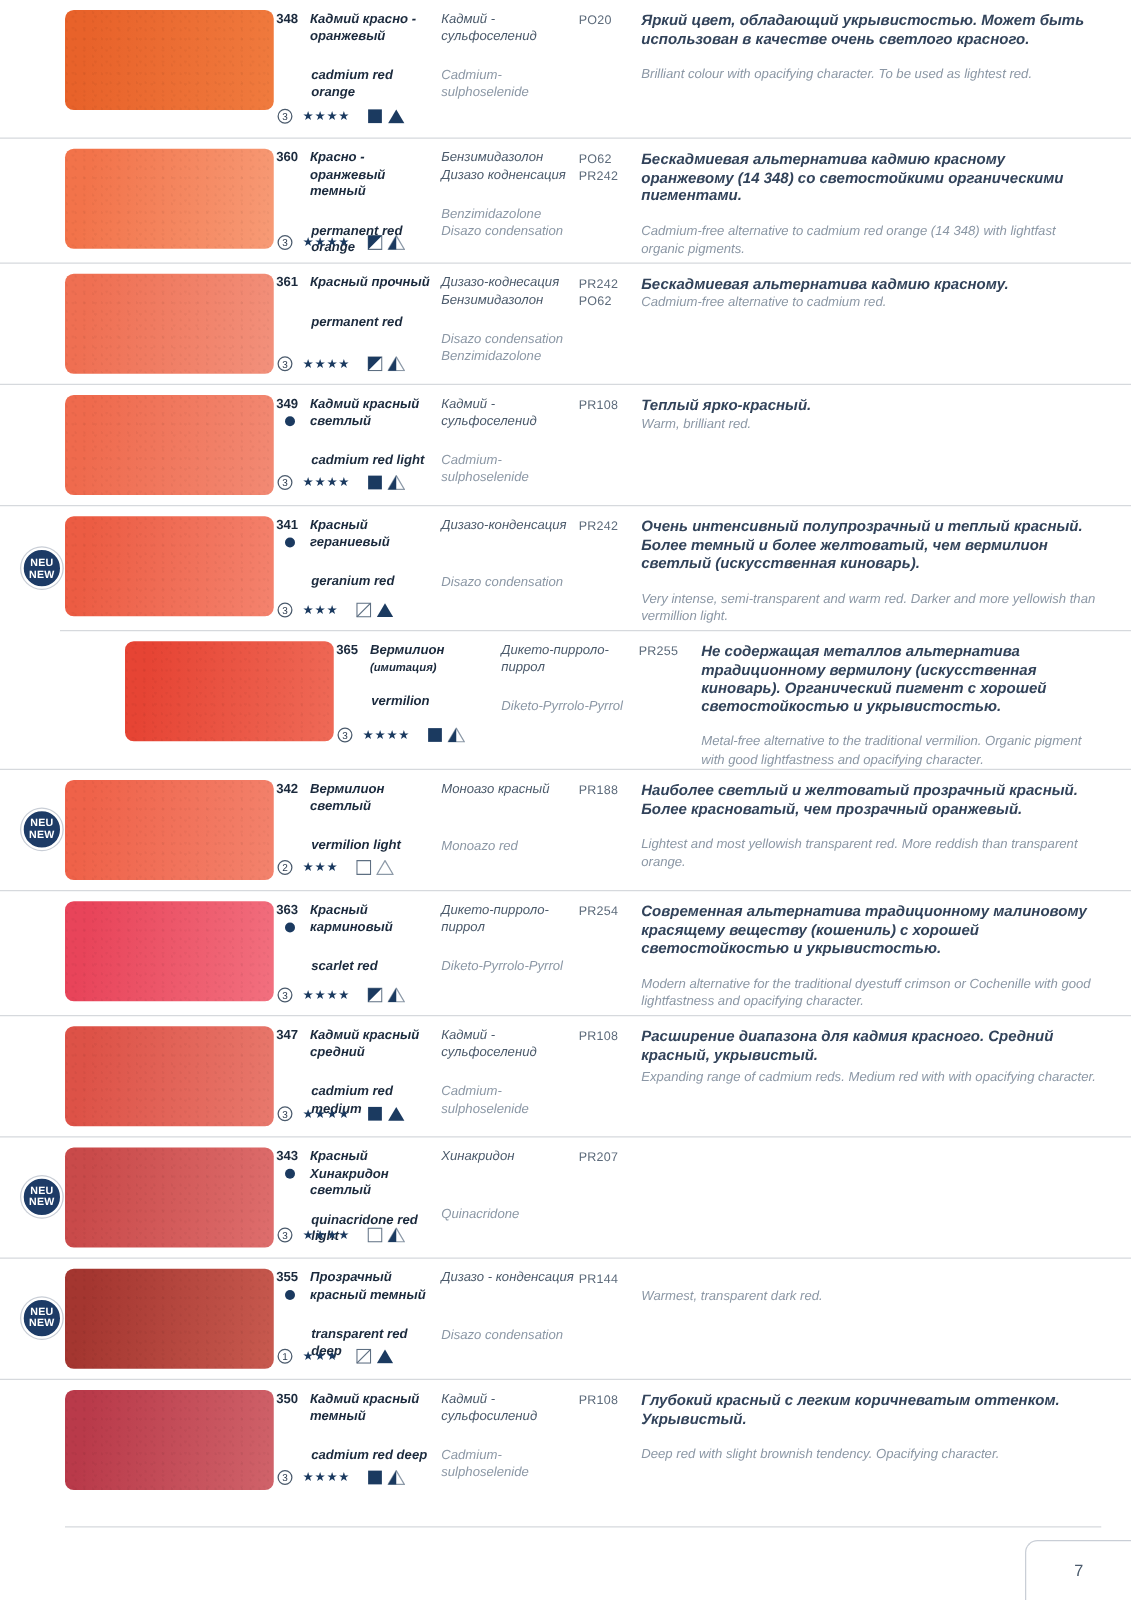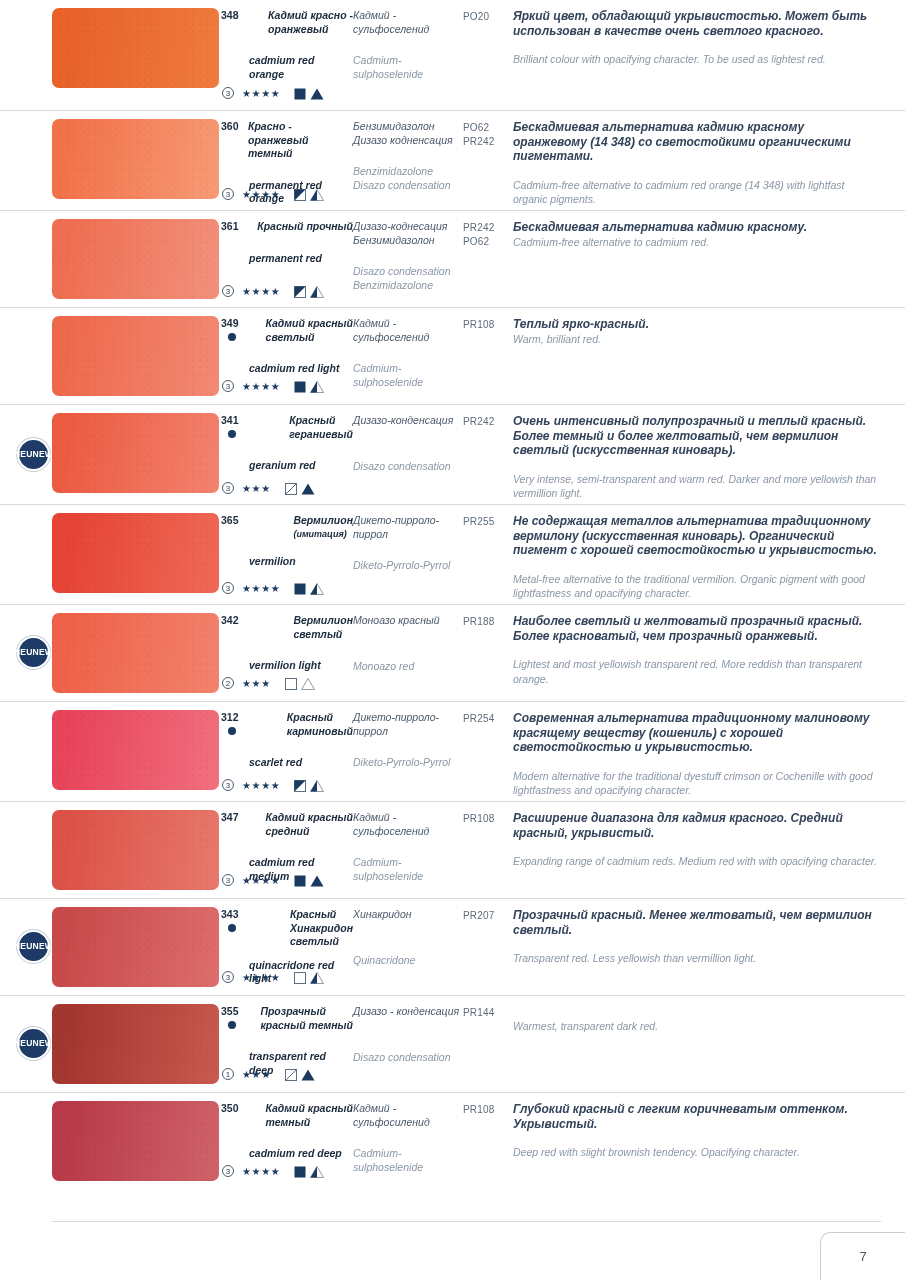--- a/index.html
+++ b/index.html
@@ -40,21 +40,21 @@
     border-radius: 50%;
     background: #1d3b66;
     border: 2px solid #ffffff;
     box-shadow: 0 0 0 1px #c9ced6;
     color: #fff;
     font-size: 8.5px;
     font-weight: bold;
     line-height: 9px;
     letter-spacing: .2px;
     display: flex;
-    flex-direction: row;
+    flex-direction: column;
     align-items: center;
     justify-content: center;
     text-align: center;
   }
 
   
   .swatch-col {
     flex: 0 0 168px;
     padding-top: 8px;
     padding-bottom: 8px;
@@ -77,21 +77,21 @@
     background-size: 7px 7px, 9px 9px;
     opacity: .8;
   }
 
   
   .name-col {
     flex: 0 0 133px;
     padding-top: 9px;
     position: relative;
   }
-  .nm-line { display: flex; justify-content: space-between; }
+  .nm-line { display: flex; }
   .nm-num {
     width: 28px;
     flex: 0 0 28px;
     font-size: 10.5px;
     font-weight: bold;
     color: #1b2a3d;
     text-align: left;
     padding-left: 1px;
   }
   .nm-ru {
@@ -472,21 +472,21 @@
           </div>
         </div>
         <div class="idx-col">
           <div class="idx">PR242</div>
         </div>
         <div class="desc-col">
           <div class="desc-ru">Очень интенсивный полупрозрачный и теплый красный. Более темный и более желтоватый, чем вермилион светлый (искусственная киноварь).</div>
           <div class="desc-en" style="margin-top:14px">Very intense, semi-transparent and warm red. Darker and more yellowish than vermillion light.</div>
         </div>
       </div>
-      <div class="row" style="min-height: 100px;">
+      <div class="row" style="min-height: 100px; margin-left: 48px;">
         <div class="badge-col"></div>
         <div class="swatch-col">
           <div class="swatch" style="background:linear-gradient(100deg,#e64434 0%,#e64434 12%,#ef6a57 100%)"></div>
         </div>
         <div class="name-col">
           <div class="nm-line">
             <div class="nm-num">365</div>
             <div>
               <div class="nm-ru">
                 <div>Вермилион</div>
@@ -576,21 +576,21 @@
           <div class="desc-en" style="margin-top:14px">Lightest and most yellowish transparent red. More reddish than transparent orange.</div>
         </div>
       </div>
       <div class="row" style="min-height: 100px;">
         <div class="badge-col"></div>
         <div class="swatch-col">
           <div class="swatch" style="background:linear-gradient(100deg,#e8445a 0%,#e8445a 12%,#f2707f 100%)"></div>
         </div>
         <div class="name-col">
           <div class="nm-line">
-            <div class="nm-num">312</div>
+            <div class="nm-num">363</div>
             <div>
               <div class="nm-ru">
                 <div>Красный</div>
                 <div>карминовый</div>
               </div>
             </div>
           </div>
           <div class="dot-mark"></div>
           <div class="nm-en" style="margin-top:18px">
             <div>scarlet red</div>
@@ -663,21 +663,21 @@
           <div class="chem-en" style="margin-top:18px">
             <div>Cadmium-</div>
             <div>sulphoselenide</div>
           </div>
         </div>
         <div class="idx-col">
           <div class="idx">PR108</div>
         </div>
         <div class="desc-col">
           <div class="desc-ru">Расширение диапазона для кадмия красного. Средний красный, укрывистый.</div>
-          <div class="desc-en" style="margin-top:14px">Expanding range of cadmium reds. Medium red with with opacifying character.</div>
+          <div class="desc-en" style="margin-top:4px">Expanding range of cadmium reds. Medium red with with opacifying character.</div>
         </div>
       </div>
       <div class="row" style="min-height: 95px;">
         <div class="badge-col">
           <div class="neu-badge" style="top:30.5px">
             <span>NEU</span>
             <span>NEW</span>
           </div>
         </div>
         <div class="swatch-col">
@@ -715,24 +715,20 @@
           <div class="chem-ru">
             <div>Хинакридон</div>
           </div>
           <div class="chem-en" style="margin-top:32px">
             <div>Quinacridone</div>
           </div>
         </div>
         <div class="idx-col">
           <div class="idx">PR207</div>
         </div>
-        <div class="desc-col">
-          <div class="desc-ru">Прозрачный красный. Менее желтоватый, чем вермилион светлый.</div>
-          <div class="desc-en" style="margin-top:14px">Transparent red. Less yellowish than vermillion light.</div>
-        </div>
       </div>
       <div class="row" style="min-height: 95px;">
         <div class="badge-col">
           <div class="neu-badge" style="top:30.5px">
             <span>NEU</span>
             <span>NEW</span>
           </div>
         </div>
         <div class="swatch-col">
           <div class="swatch" style="background:linear-gradient(100deg,#a43630 0%,#a43630 12%,#c85a4f 100%)"></div>

